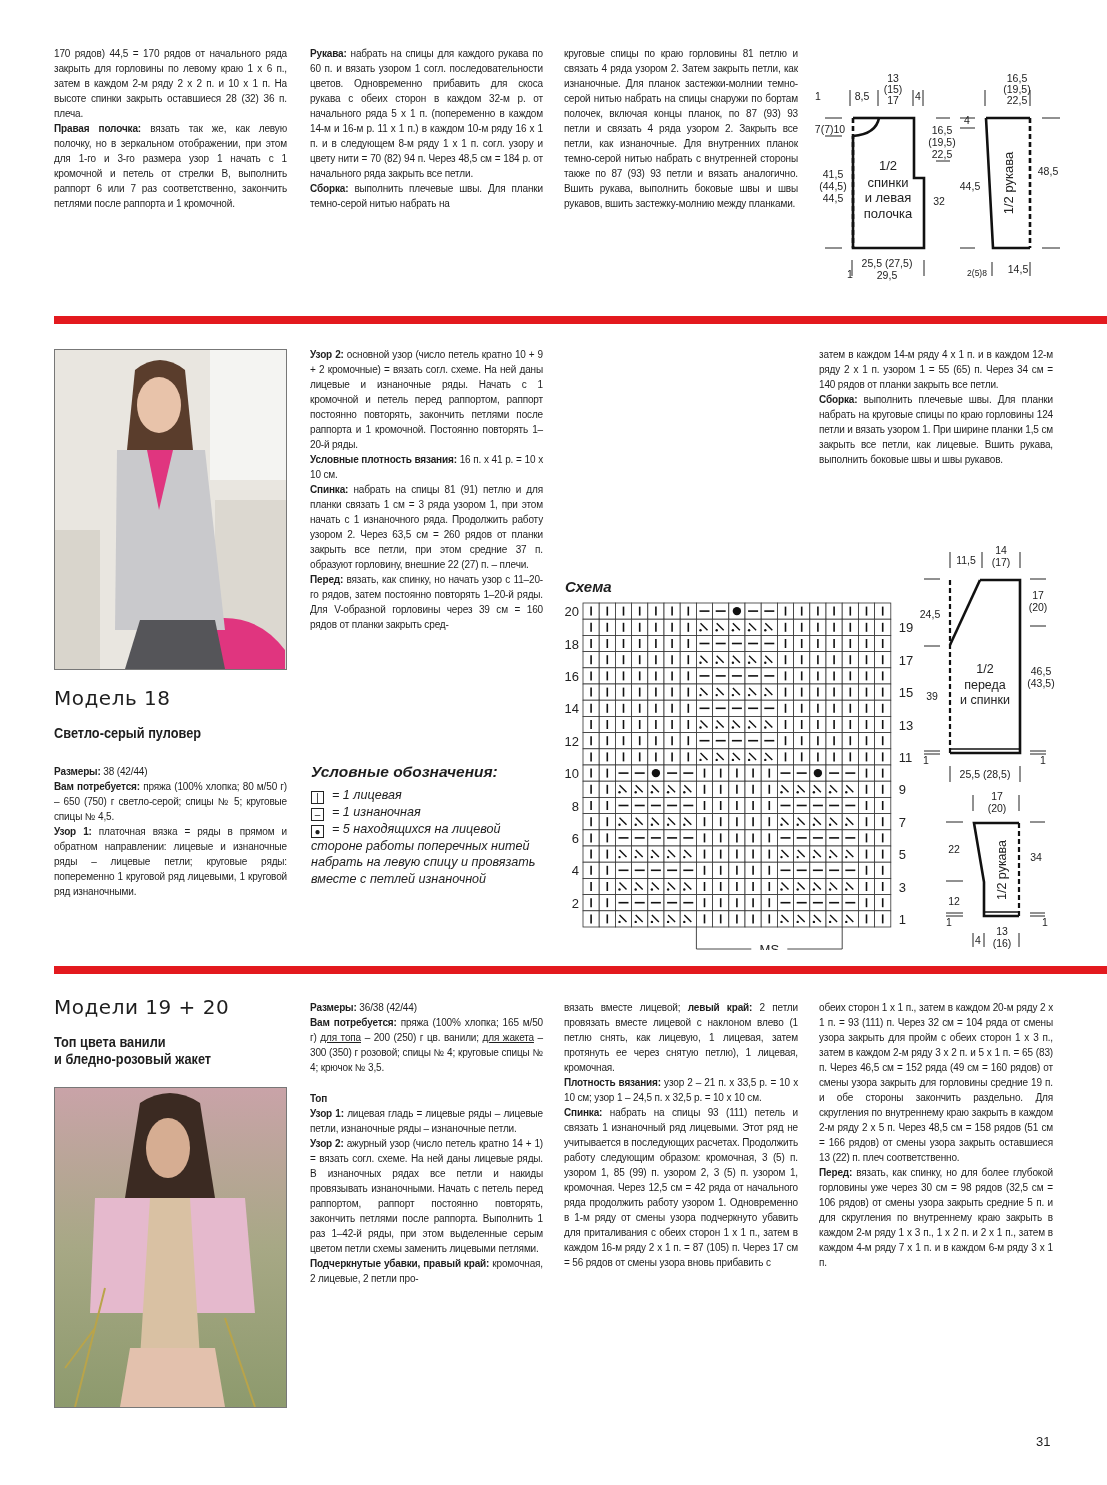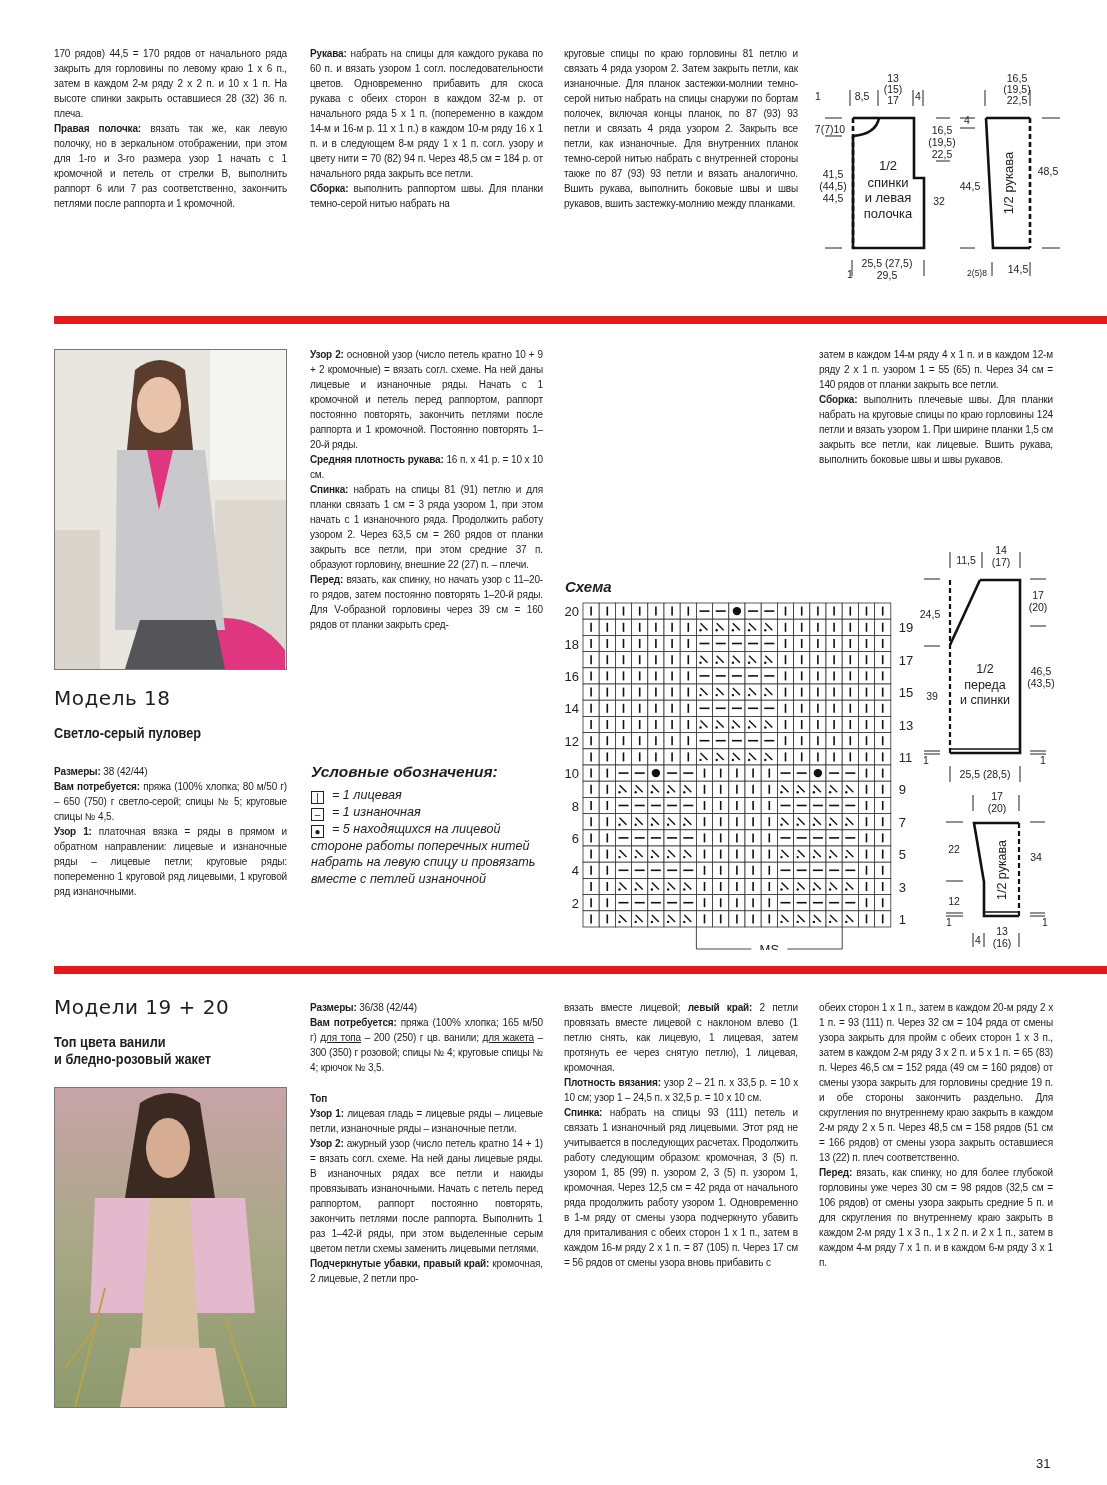--- a/index.html
+++ b/index.html
@@ -14,33 +14,33 @@
   .model-title { position:absolute; font-weight:400; font-size:20px; letter-spacing:0.5px;
                  font-family:"DejaVu Sans", sans-serif;text-align:center; }
   .model-sub { position:absolute; font-weight:bold; font-size:14.5px; line-height:17px;
                font-family:"Liberation Sans", sans-serif; transform:scaleX(0.88); transform-origin:left top; }
   .photo { position:absolute; border:1px solid #777; overflow:hidden; }
   .legend-title { font-weight:bold; font-style:italic; font-size:15.5px; margin-bottom:6px; }
   .legend-row { font-style:italic; font-size:12.6px; line-height:16.3px; }
   .sym { display:inline-block; width:11px; height:11px; border:1px solid #222; vertical-align:-2px;
          margin-right:8px; position:relative; font-style:normal; font-size:10px; line-height:11px; text-align:center; }
   .schema-title { position:absolute; left:565px; top:578px; font-weight:bold; font-style:italic; font-size:15px; }
-  .page-num { position:absolute; left:1036px; top:1434px; font-size:13px;margin-top:22px; }
+  .page-num { position:absolute; left:1036px; top:1434px; font-size:13px; }
   svg text { font-family:"Liberation Sans", sans-serif; }
 </style>
 </head>
 <body>
 
 <div class="col" style="left:54px; top:46px; width:233px;">
   <p><span>170 рядов) 44,5 = 170 рядов от начального ряда закрыть для горловины по левому краю 1 х 6 п., затем в каждом 2-м ряду 2 х 2 п. и 10 х 1 п. На высоте спинки закрыть оставшиеся 28 (32) 36 п. плеча.</span></p>
   <p><span class="b">Правая полочка:</span><span> вязать так же, как левую полочку, но в зеркальном отображении, при этом для 1-го и 3-го размера узор 1 начать с 1 кромочной и петель от стрелки B, выполнить раппорт 6 или 7 раз соответственно, закончить петлями после раппорта и 1 кромочной.</span></p>
 </div>
 <div class="col" style="left:310px; top:46px; width:233px;">
   <p><span class="b">Рукава:</span><span> набрать на спицы для каждого рукава по 60 п. и вязать узором 1 согл. последовательности цветов. Одновременно прибавить для скоса рукава с обеих сторон в каждом 32-м р. от начального ряда 5 х 1 п. (попеременно в каждом 14-м и 16-м р. 11 х 1 п.) в каждом 10-м ряду 16 х 1 п. и в следующем 8-м ряду 1 х 1 п. согл. узору и цвету нити = 70 (82) 94 п. Через 48,5 см = 184 р. от начального ряда закрыть все петли.</span></p>
-  <p><span class="b">Сборка:</span><span> выполнить раппортом швы. Для планки темно-серой нитью набрать на</span></p>
+  <p><span class="b">Сборка:</span><span> выполнить плечевые швы. Для планки темно-серой нитью набрать на</span></p>
 </div>
 <div class="col" style="left:564px; top:46px; width:234px;">
   <p><span>круговые спицы по краю горловины 81 петлю и связать 4 ряда узором 2. Затем закрыть петли, как изнаночные. Для планок застежки-молнии темно-серой нитью набрать на спицы снаружи по бортам полочек, включая концы планок, по 87 (93) 93 петли и связать 4 ряда узором 2. Закрыть все петли, как изнаночные. Для внутренних планок темно-серой нитью набрать с внутренней стороны также по 87 (93) 93 петли и вязать аналогично. Вшить рукава, выполнить боковые швы и швы рукавов, вшить застежку-молнию между планками.</span></p>
 </div>
 
 <svg style="position:absolute; left:810px; top:70px;" width="260" height="215" viewBox="0 0 260 215">
   <g fill="#222" font-size="10.5" text-anchor="middle">
     <text x="8" y="30">1</text>
     <text x="52" y="30">8,5</text>
     <text x="83" y="12">13</text>
@@ -130,21 +130,21 @@
 <div class="model-sub" style="left:54px; top:725px;">Светло-серый пуловер</div>
 
 <div class="col" style="left:54px; top:764px; width:233px;">
   <p><span class="b">Размеры:</span><span> 38 (42/44)</span></p>
   <p><span class="b">Вам потребуется:</span><span> пряжа (100% хлопка; 80 м/50 г) – 650 (750) г светло-серой; спицы № 5; круговые спицы № 4,5.</span></p>
   <p><span class="b">Узор 1:</span><span> платочная вязка = ряды в прямом и обратном направлении: лицевые и изнаночные ряды – лицевые петли; круговые ряды: попеременно 1 круговой ряд лицевыми, 1 круговой ряд изнаночными.</span></p>
 </div>
 
 <div class="col" style="left:310px; top:347px; width:233px;">
   <p><span class="b">Узор 2:</span><span> основной узор (число петель кратно 10 + 9 + 2 кромочные) = вязать согл. схеме. На ней даны лицевые и изнаночные ряды. Начать с 1 кромочной и петель перед раппортом, раппорт постоянно повторять, закончить петлями после раппорта и 1 кромочной. Постоянно повторять 1–20-й ряды.</span></p>
-  <p><span class="b">Средняя плотность рукава:</span><span> 16 п. х 41 р. = 10 х 10 см.</span></p>
+  <p><span class="b">Условные плотность вязания:</span><span> 16 п. х 41 р. = 10 х 10 см.</span></p>
   <p><span class="b">Спинка:</span><span> набрать на спицы 81 (91) петлю и для планки связать 1 см = 3 ряда узором 1, при этом начать с 1 изнаночного ряда. Продолжить работу узором 2. Через 63,5 см = 260 рядов от планки закрыть все петли, при этом средние 37 п. образуют горловину, внешние 22 (27) п. – плечи.</span></p>
   <p><span class="b">Перед:</span><span> вязать, как спинку, но начать узор с 11–20-го рядов, затем постоянно повторять 1–20-й ряды. Для V-образной горловины через 39 см = 160 рядов от планки закрыть сред-</span></p>
 </div>
 
 <div style="position:absolute; left:311px; top:763px; width:235px;">
   <div class="legend-title">Условные обозначения:</div>
   <div class="legend-row"><span class="sym">|</span><span>= 1 лицевая</span></div>
   <div class="legend-row"><span class="sym">–</span><span>= 1 изнаночная</span></div>
   <div class="legend-row"><span class="sym">●</span><span>= 5 находящихся на лицевой стороне работы поперечных нитей набрать на левую спицу и провязать вместе с петлей изнаночной</span></div>
 </div>

